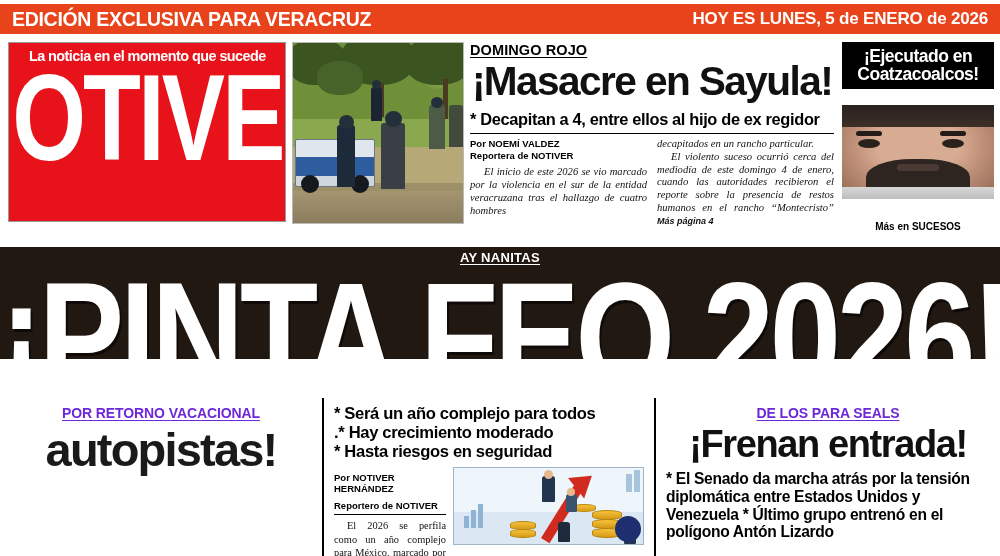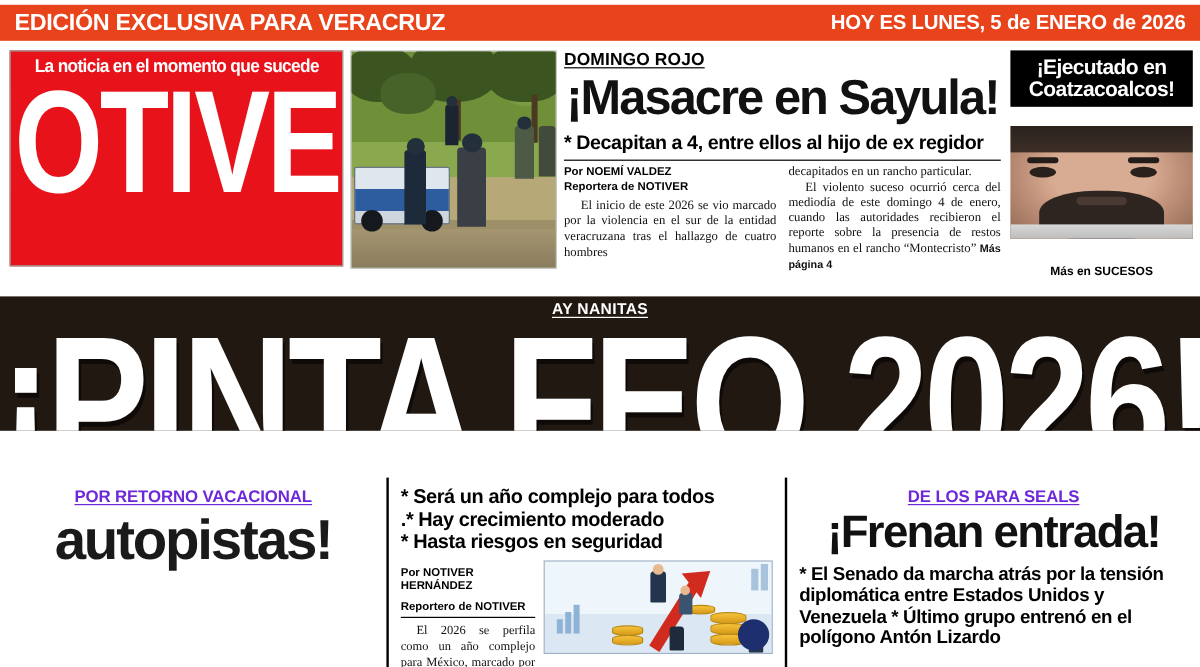--- a/index.html
+++ b/index.html
@@ -94,21 +94,21 @@
   .lead-sub {
     font-weight:bold; font-size:16.4px; color:#000; margin-top:8px;
     letter-spacing:-0.35px; white-space:nowrap;
   }
   .hr-thin { border:0; border-top:1px solid #000; margin:4px 0 0 0; }
   .lead-cols { display:flex; gap:10px; margin-top:4px; }
   .lead-col { width:50%; }
   .byline { font-weight:bold; font-size:9.5px; line-height:1.22; color:#000; }
   .bodytext {
     font-family:"Liberation Serif", serif; font-size:10.6px; line-height:1.21;
-    text-align:justify; color:#111; margin-top:5px; hyphens:auto;
+    text-align:justify; color:#111; margin-top:5px; hyphens:auto;font-style:italic;
   }
   .bodytext.noindent { margin-top:0; }
   .bodytext .ind { display:block; text-indent:14px; }
   .masnota { font-family:"Liberation Sans", sans-serif; font-weight:bold; font-size:9px; }
 
   
   .rightbox {
     width:152px; margin:6px 6px 0 4px; display:flex; flex-direction:column;gap:16px;
   }
   .rb-head {

